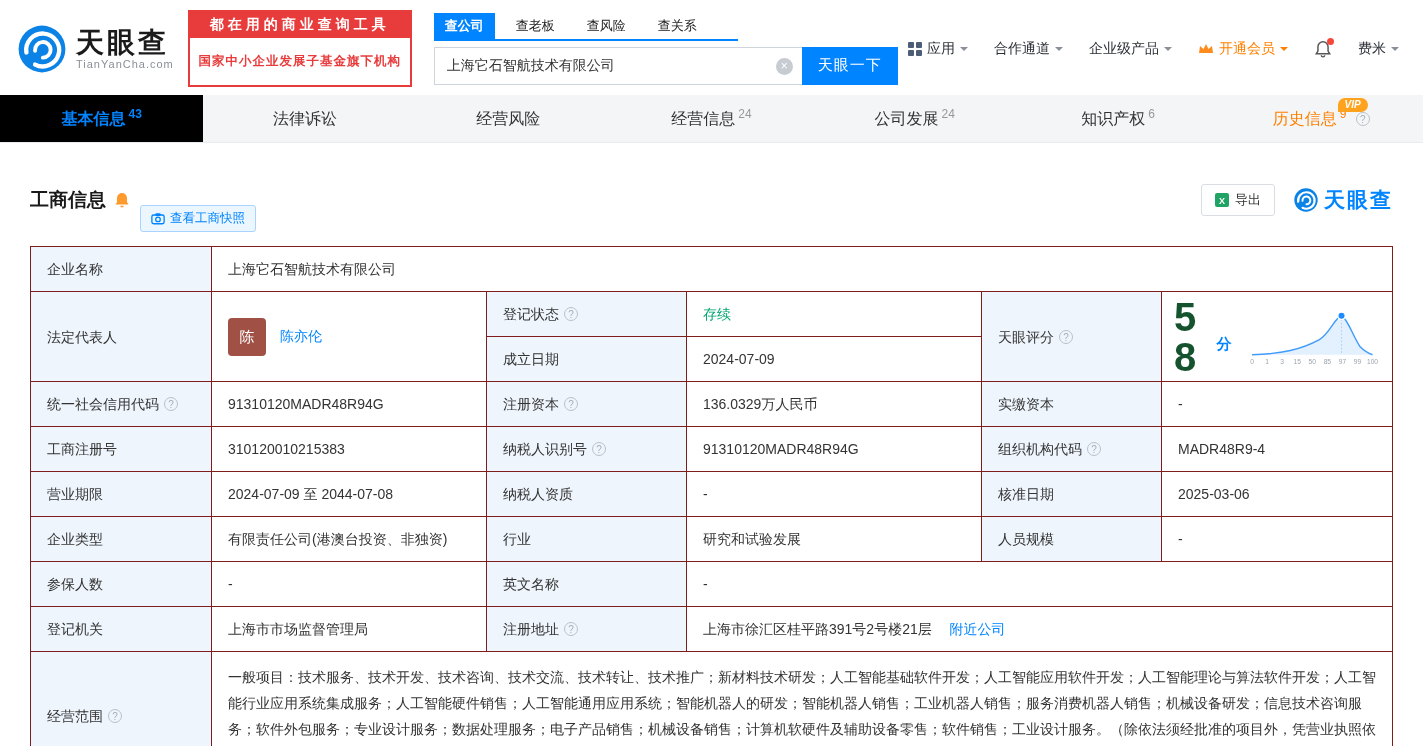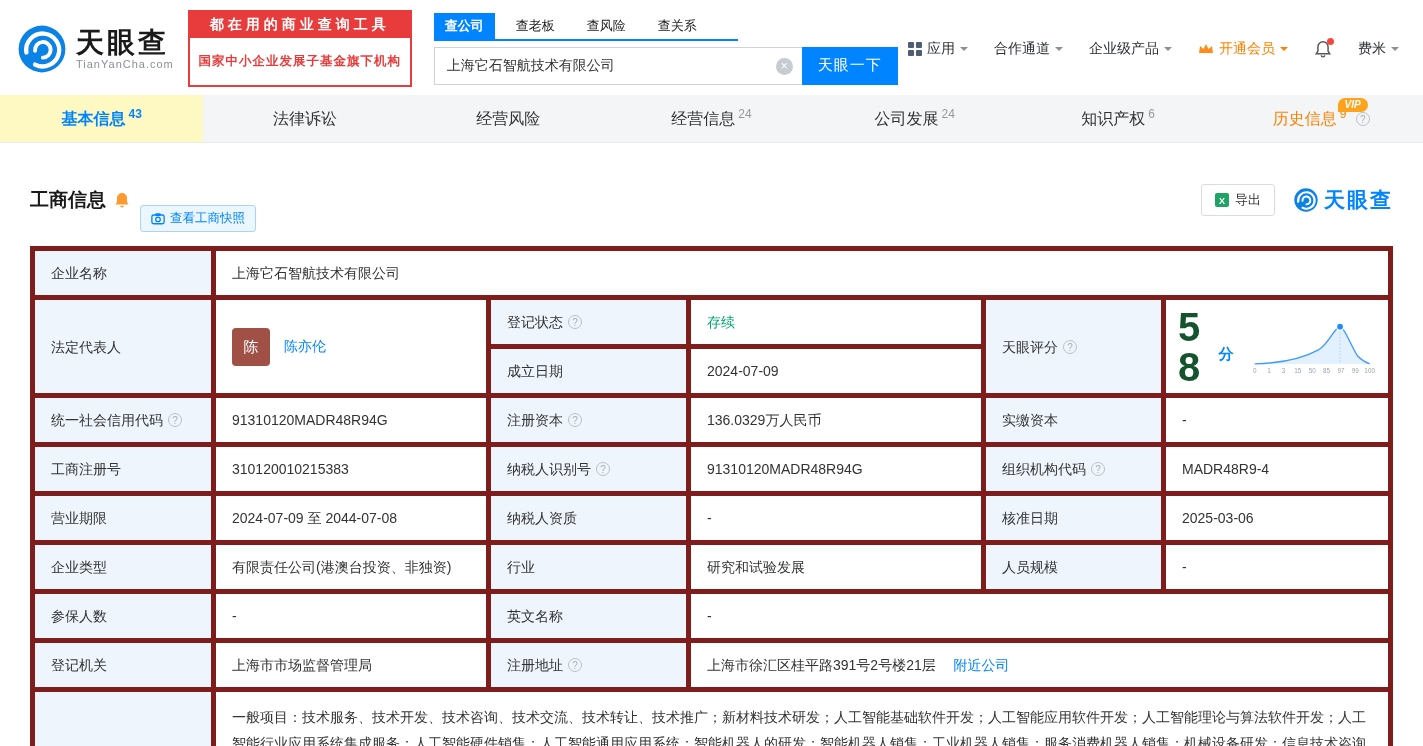--- a/index.html
+++ b/index.html
@@ -39,40 +39,40 @@
   .menu-item { display: flex; align-items: center; gap: 5px; cursor: pointer; white-space: nowrap; }
   .menu-item.vip { color: #ff8000; }
   .caret { width: 0; height: 0; border: 4px solid transparent; border-top-color: #8a9099; margin-top: 4px; display: inline-block; }
   .caret.orange { border-top-color: #ff8000; }
   .bell-wrap { position: relative; cursor: pointer; display: flex; }
   .bell-dot { position: absolute; top: -2px; right: -2px; width: 7px; height: 7px; border-radius: 50%; background: #f5483b; }
 
   
   .nav-tabs { display: flex; background: #f4f5f7; height: 48px; border-bottom: 1px solid #e8ecf0; }
   .ntab { flex: 1; text-align: center; line-height: 48px; font-size: 16px; color: #333; cursor: pointer; position: relative; white-space: nowrap; }
-  .ntab.active { background: #fef9c3; color: #0084ff; font-weight: bold; }
+  .ntab.active { background: #000000; color: #0084ff; font-weight: bold; }
   .ntab-count { font-size: 12px; color: #999; margin-left: 3px; vertical-align: super; line-height: 1; }
   .ntab.active .ntab-count { color: #0084ff; }
   .ntab.history { color: #ff8000; }
   .ntab.history .ntab-count { color: #ff8000; }
   .vip-badge { position: absolute; top: 3px; left: 58%; background: #ffa21d; color: #fff; font-size: 10px; font-style: italic; font-weight: bold; padding: 1px 7px; border-radius: 7px 7px 7px 0; line-height: 12px; }
 
   
   .section-head { display: flex; align-items: center; padding: 24px 30px 14px 30px; }
   .section-title { font-size: 19px; font-weight: bold; color: #1a1a1a; }
   .bell-icon { margin: 0 10px 0 8px; display: flex; }
   .snapshot-btn { display: flex; align-items: center; gap: 5px; background: #ecf6ff; border: 1px solid #a8d4ff; color: #0084ff; font-size: 12.5px; padding: 4px 10px; border-radius: 3px; cursor: pointer; font-family: inherit; margin-top: 38px; }
   .head-right { margin-left: auto; display: flex; align-items: center; gap: 18px; }
   .export-btn { display: flex; align-items: center; gap: 6px; background: #fff; border: 1px solid #d9dde2; color: #333; font-size: 13px; padding: 6px 13px; border-radius: 3px; cursor: pointer; font-family: inherit; }
   .brand { display: flex; align-items: center; gap: 5px; cursor: pointer; }
   .brand-text { color: #0084ff; font-size: 21px; font-weight: bold; letter-spacing: 2px; }
 
   
   .info-table { width: 1363px; margin: 0 30px 24px 30px; border-collapse: collapse; table-layout: fixed; font-size: 14px; color: #333; }
-  .info-table td { border: 5px solid #7f1d1d; padding: 12px 16px; vertical-align: middle; line-height: 20px; word-break: break-all; }
+  .info-table td { border: 1px solid #7f1d1d; padding: 12px 16px; vertical-align: middle; line-height: 20px; word-break: break-all; }
   td.lbl { background: #eef5fc; }
   .q { display: inline-block; width: 14px; height: 14px; border: 1px solid #b9c2cc; border-radius: 50%; color: #a6b0ba; font-size: 10px; line-height: 13px; text-align: center; margin-left: 5px; vertical-align: 1px; cursor: pointer; }
   .q::before { content: "?"; }
   .link { color: #0084ff; text-decoration: none; cursor: pointer; }
   .green { color: #00a76d; }
   .avatar { display: inline-block; width: 38px; height: 38px; border-radius: 4px; background: #a05045; color: #fff; font-size: 15px; line-height: 38px; text-align: center; margin-right: 10px; vertical-align: middle; }
   .score-cell { padding: 4px 12px !important; }
   .score-flex { display: flex; align-items: center; }
   .score-num { font-size: 40px; font-weight: bold; color: #14532d; line-height: 1; }
   .score-unit { font-size: 15px; color: #0084ff; font-weight: bold; margin: 14px 0 0 3px; }

